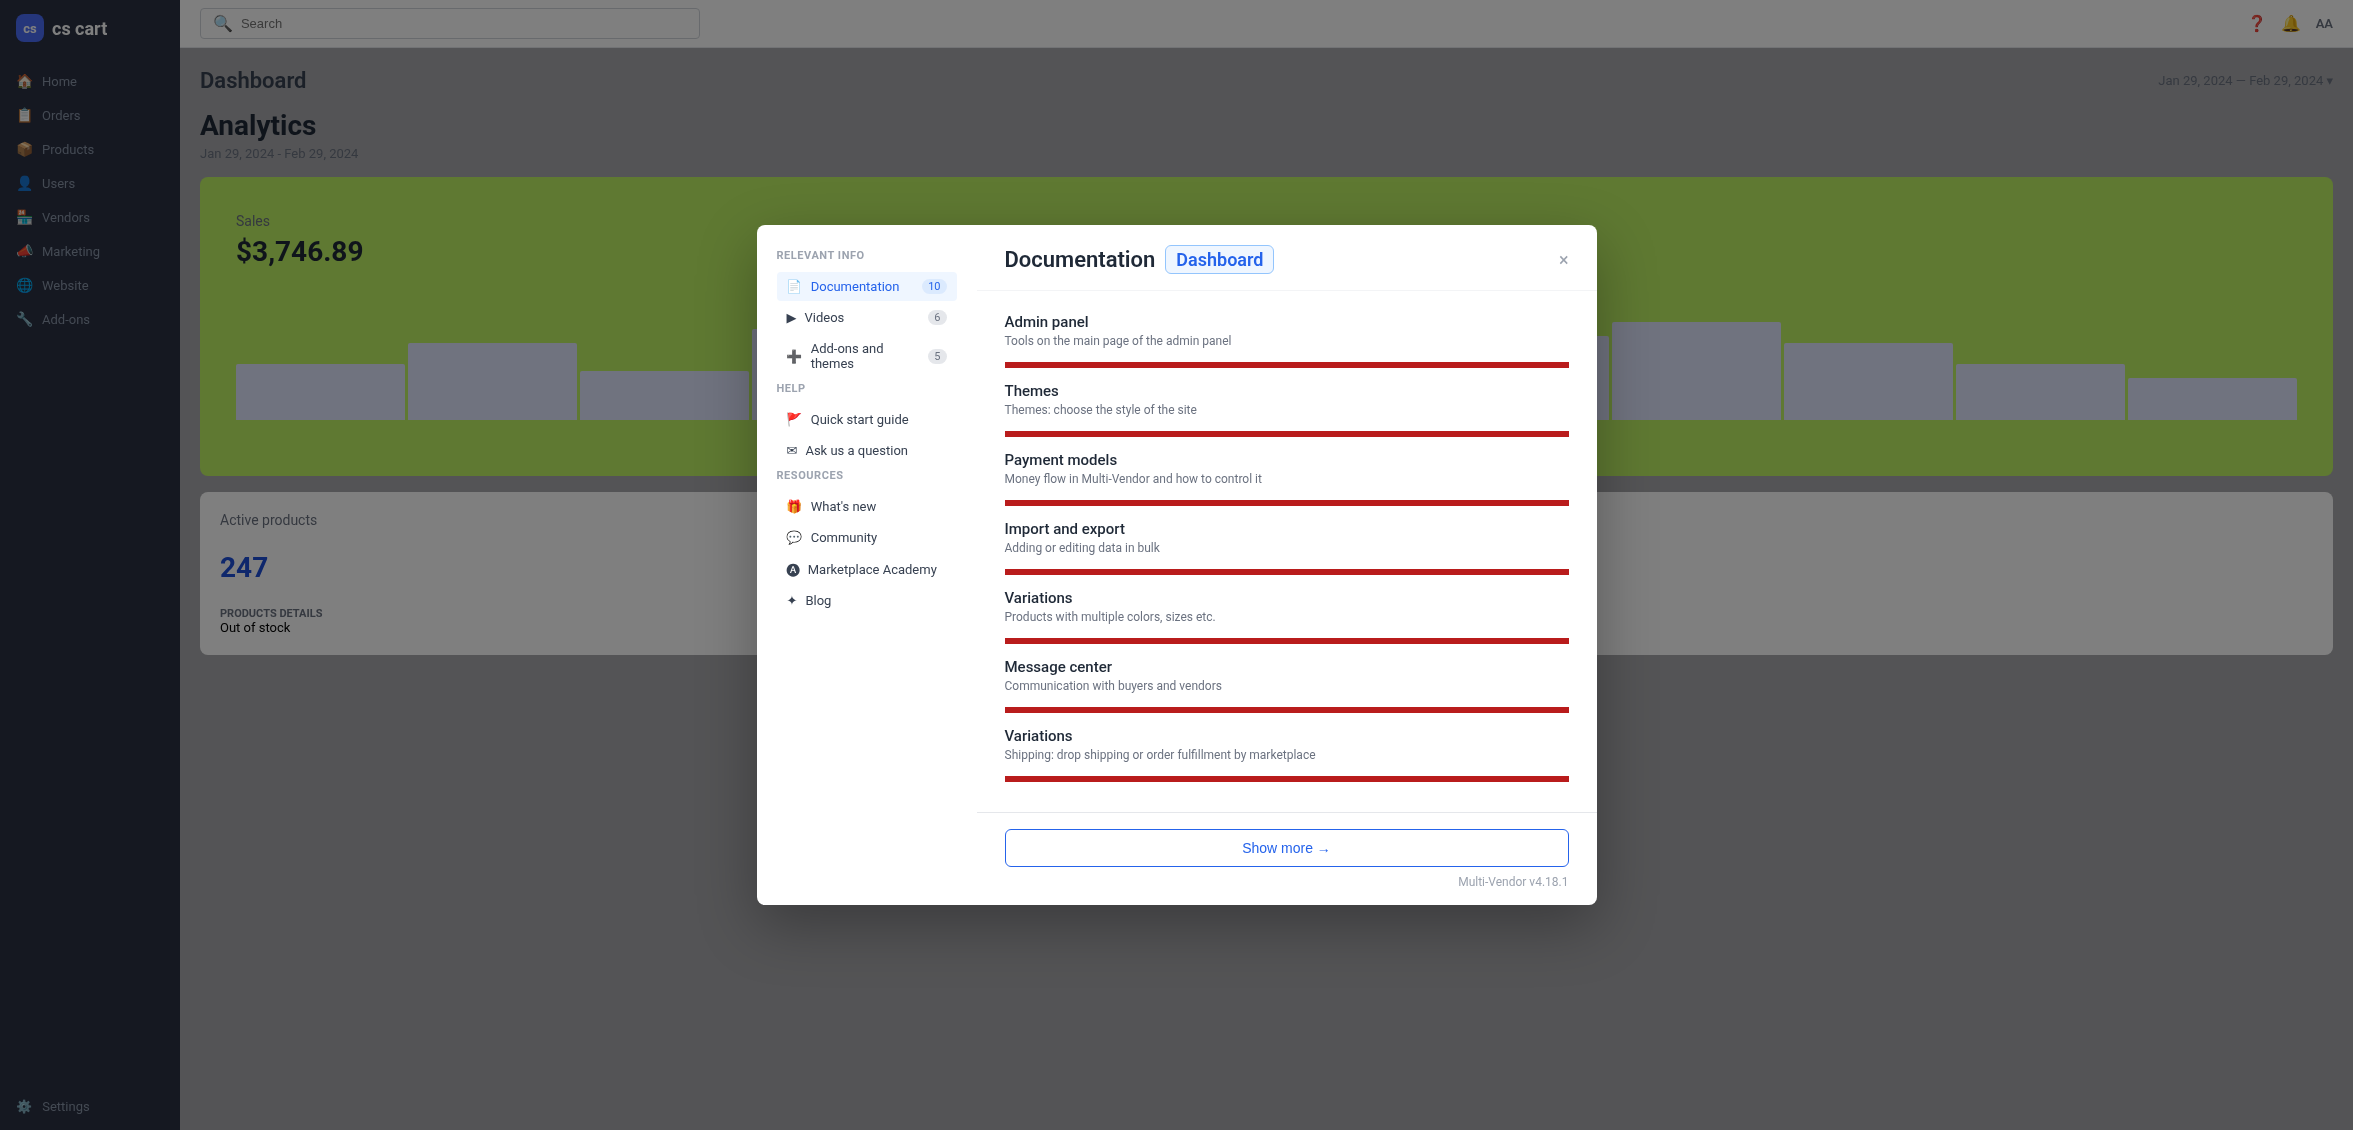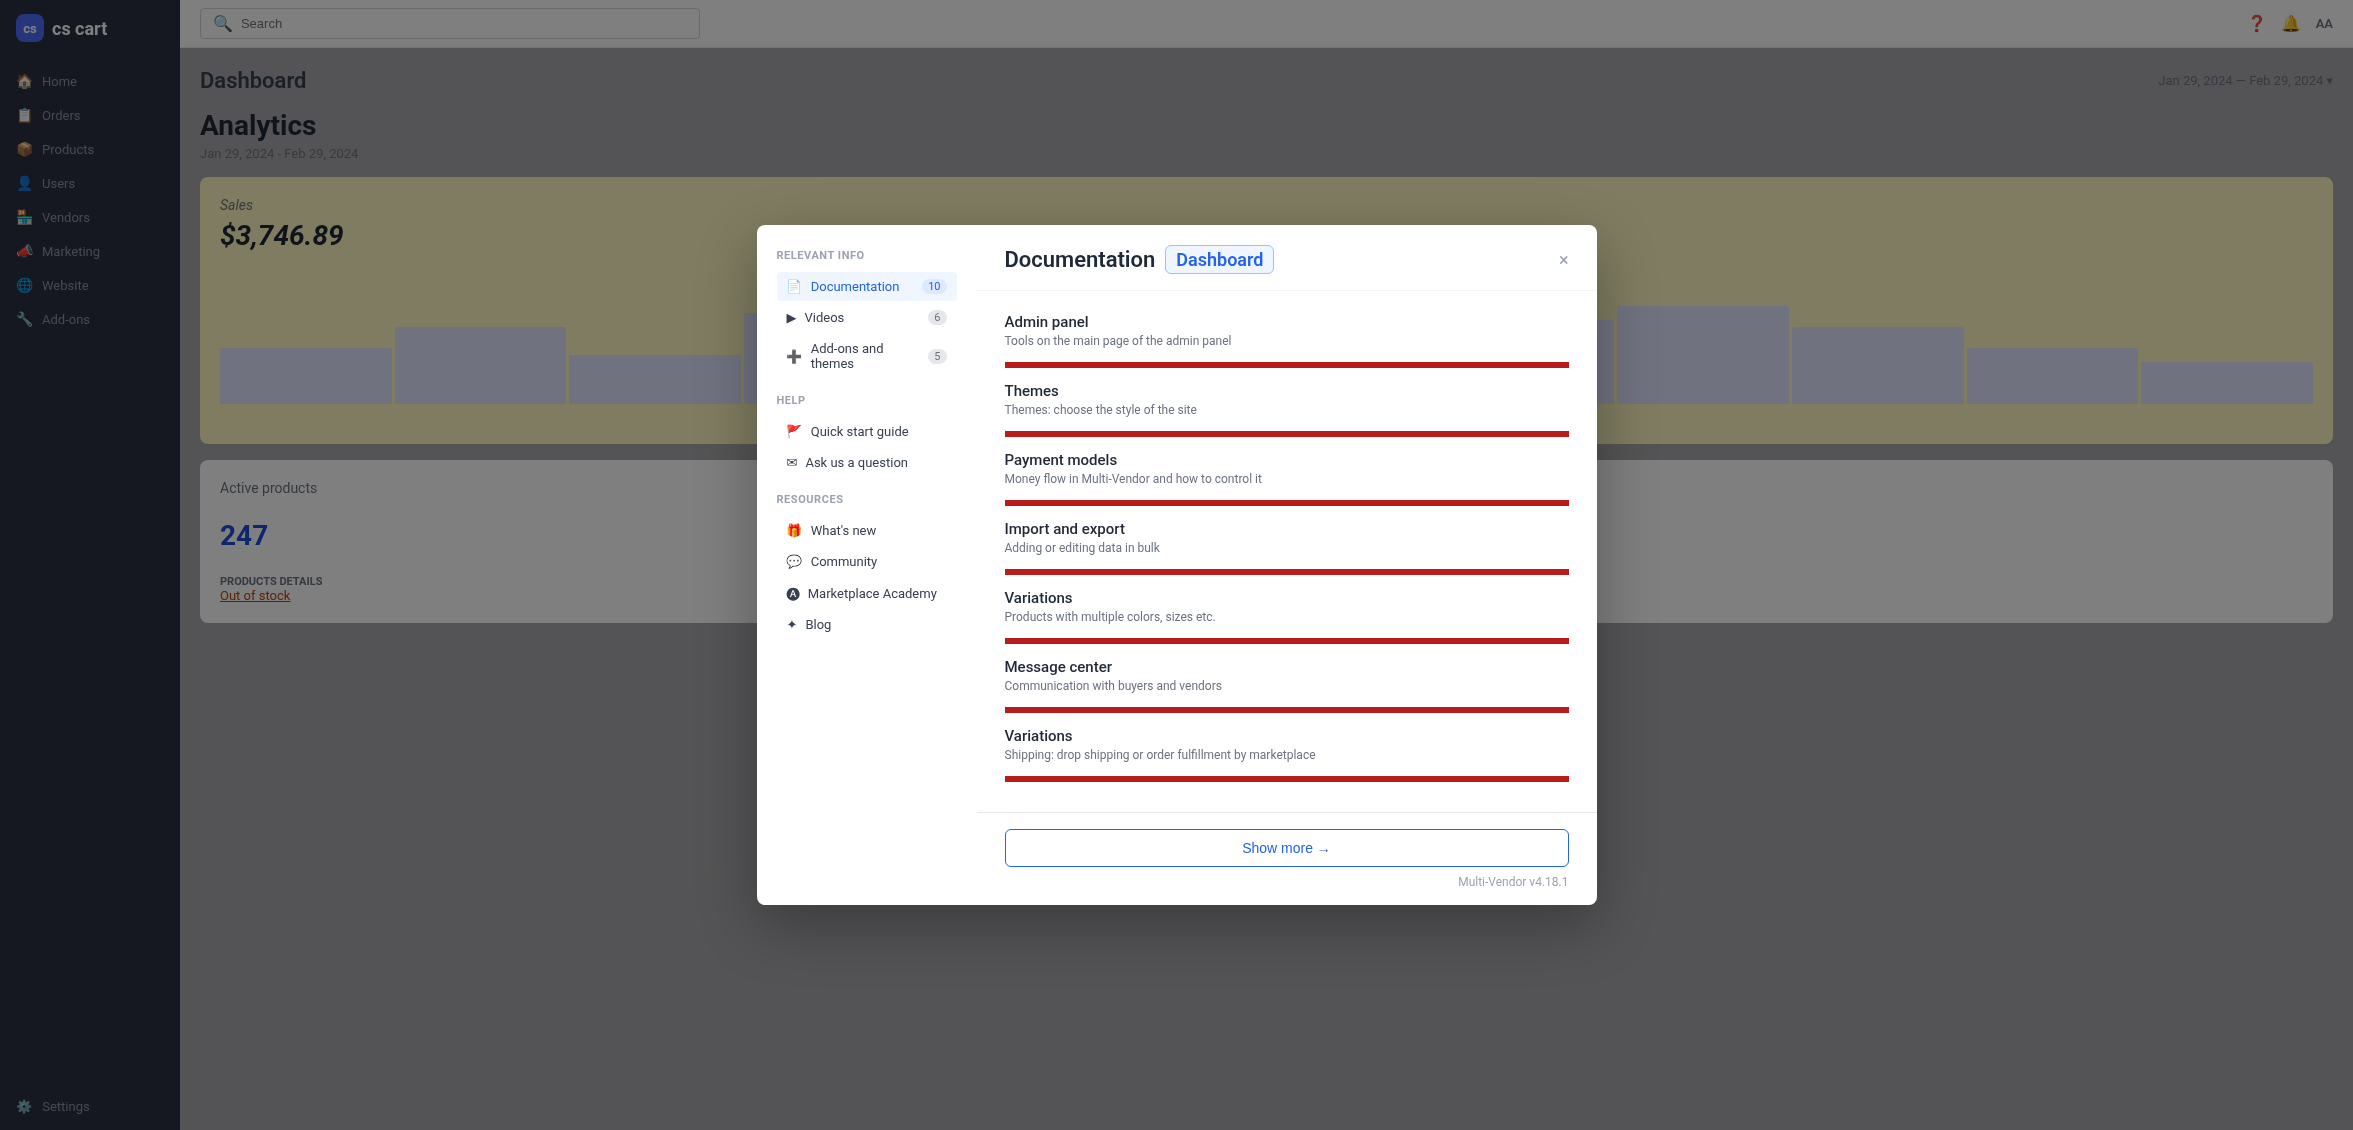--- a/index.html
+++ b/index.html
@@ -63,49 +63,49 @@
       position: fixed; left: 180px; right: 0; top: 48px; bottom: 0;
       padding: 20px; overflow-y: auto; z-index: 1;
     }
     .page-header { display: flex; align-items: center; justify-content: space-between; margin-bottom: 16px; }
     .page-title { font-size: 22px; font-weight: 600; color: #374151; }
     .date-range { font-size: 13px; color: #6b7280; }
 
     .analytics-section { margin-bottom: 20px; }
     .analytics-title { font-size: 28px; font-weight: 700; color: #1f2937; margin-bottom: 4px; }
     .analytics-date { font-size: 13px; color: #6b7280; margin-bottom: 16px; }
-    .sales-card { background: #fef9c3; border-radius: 8px; padding: 20px; margin-bottom: 16px; font-style: italic; }
+    .sales-card { background: #bef264; border-radius: 8px; padding: 36px; margin-bottom: 16px; }
     .sales-label { font-size: 14px; color: #6b7280; margin-bottom: 6px; }
     .sales-amount { font-size: 28px; font-weight: 700; color: #1f2937; }
     .chart-placeholder { height: 160px; position: relative; margin-top: 12px; }
     .chart-bars { display: flex; align-items: flex-end; height: 140px; gap: 3px; }
     .chart-bar { flex: 1; background: #e0e7ff; border-radius: 2px 2px 0 0; }
     .chart-bar.active { background: #6366f1; }
 
     .active-products-card { background: white; border-radius: 8px; padding: 20px; }
     .ap-count { font-size: 28px; font-weight: 700; color: #1d4ed8; margin: 23px 0; }
     .ap-detail-label { font-size: 11px; font-weight: 700; color: #6b7280; text-transform: uppercase; margin-top: 10px; }
-    .ap-detail { font-size: 13px; color: #c2410c; text-decoration: underline; }
+    .ap-detail { font-size: 13px; color: #000000; }
 
     
     .overlay {
       position: fixed; inset: 0; background: rgba(0,0,0,0.5);
       z-index: 10; display: flex; align-items: center; justify-content: center;
     }
 
     
     .help-panel {
       width: 220px; background: white; height: 680px;
       border-radius: 0; padding: 24px 20px;
       overflow-y: auto; flex-shrink: 0;
     }
     .panel-section-title {
       font-size: 11px; font-weight: 700; color: #9ca3af;
       text-transform: uppercase; letter-spacing: 0.05em;
-      margin-bottom: 10px; margin-top: 16px;
+      margin-bottom: 10px; margin-top: 4px;
     }
     .panel-section-title:first-child { margin-top: 0; }
     .panel-item {
       display: flex; align-items: center; gap: 8px;
       padding: 7px 10px; border-radius: 4px; cursor: pointer;
       font-size: 13px; color: #374151; margin-bottom: 2px;
     }
     .panel-item.active { background: #eff6ff; color: #2563eb; }
     .panel-item-icon { font-size: 13px; color: inherit; }
     .panel-item-badge {

